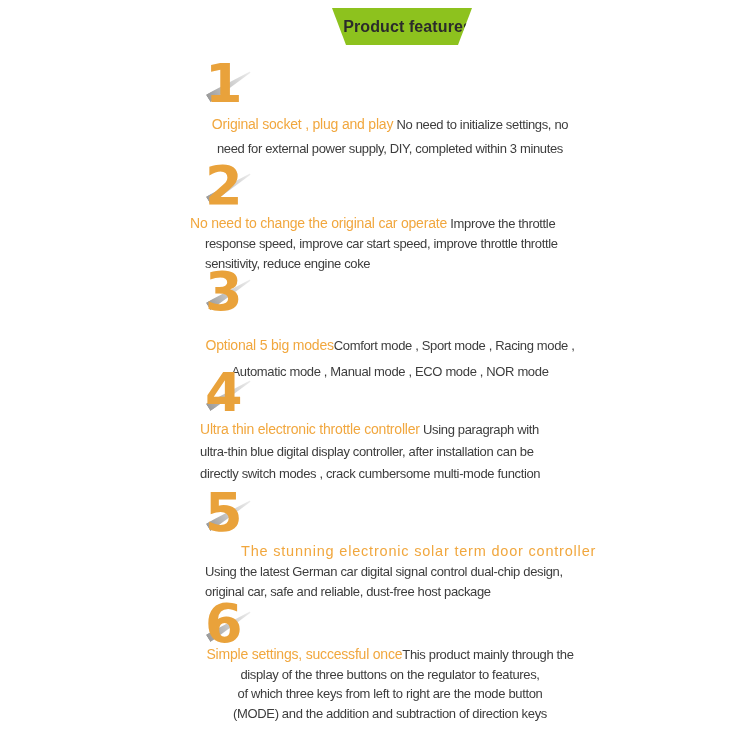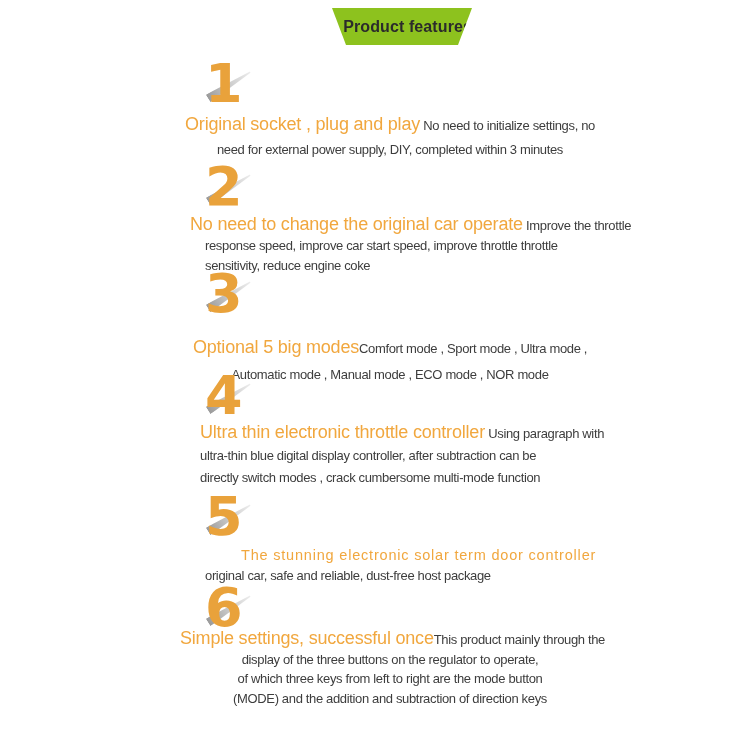--- a/index.html
+++ b/index.html
@@ -29,21 +29,21 @@
     position:absolute;z-index:0;left:28px;top:32px;width:50px;height:9px;
     background:linear-gradient(90deg,var(--slash-gray,#9a9a9a) 0%,#cfcfcf 55%,#ececec 100%);
     clip-path:polygon(0 0,100% 42%,100% 58%,0 100%);
     transform:rotate(-32deg);transform-origin:0 50%;
   }
   .para{
     font-size:13px;letter-spacing:-0.35px;
     color:var(--body-text,#3d3d3d);
   }
   .heading{
-    font-size:18px;letter-spacing:-0.2px;
+    font-size:14px;letter-spacing:-0.2px;
     color:var(--heading-orange,#f1a73e);
   }
   .line{white-space:nowrap;}
   
   .s1 .num-wrap{margin-top:62px;}
   .s1 .para{margin-top:4px;line-height:24px;text-align:center;}
   .s2 .num-wrap{margin-top:3px;}
   .s2 .para{margin-top:3px;line-height:20px;}
   .s2 .first{padding-left:10px;}
   .s2 .rest{padding-left:25px;}
@@ -88,54 +88,55 @@
       <div class="line rest">sensitivity, reduce engine coke</div>
     </div>
   </section>
 
   <section class="sec s3">
     <div class="num-wrap">
       <span class="slash"></span>
       <span class="digit">3</span>
     </div>
     <div class="para">
-      <div class="line first"><span class="heading">Optional 5 big modes</span><span>Comfort mode , Sport mode , Ultra mode ,</span></div>
+      <div class="line first"><span class="heading">Optional 5 big modes</span><span>Comfort mode , Sport mode , Racing mode ,</span></div>
       <div class="line rest">Automatic mode , Manual mode , ECO mode , NOR mode</div>
     </div>
   </section>
 
   <section class="sec s4">
     <div class="num-wrap">
       <span class="slash"></span>
       <span class="digit">4</span>
     </div>
     <div class="para">
       <div class="line first"><span class="heading">Ultra thin electronic throttle controller</span><span> Using paragraph with</span></div>
-      <div class="line rest">ultra-thin blue digital display controller, after subtraction can be</div>
+      <div class="line rest">ultra-thin blue digital display controller, after installation can be</div>
       <div class="line rest">directly switch modes , crack cumbersome multi-mode function</div>
     </div>
   </section>
 
   <section class="sec s5">
     <div class="num-wrap">
       <span class="slash"></span>
       <span class="digit">5</span>
     </div>
     <div class="para">
       <div class="line first"><span class="heading">The stunning electronic solar term door controller</span><span></span></div>
+      <div class="line rest">Using the latest German car digital signal control dual-chip design,</div>
       <div class="line rest">original car, safe and reliable, dust-free host package</div>
     </div>
   </section>
 
   <section class="sec s6">
     <div class="num-wrap">
       <span class="slash"></span>
       <span class="digit">6</span>
     </div>
     <div class="para">
       <div class="line first"><span class="heading">Simple settings, successful once</span><span>This product mainly through the</span></div>
-      <div class="line rest">display of the three buttons on the regulator to operate,</div>
+      <div class="line rest">display of the three buttons on the regulator to features,</div>
       <div class="line rest">of which three keys from left to right are the mode button</div>
       <div class="line rest">(MODE) and the addition and subtraction of direction keys</div>
     </div>
   </section>
 
 </div>
 
 </body></html>

